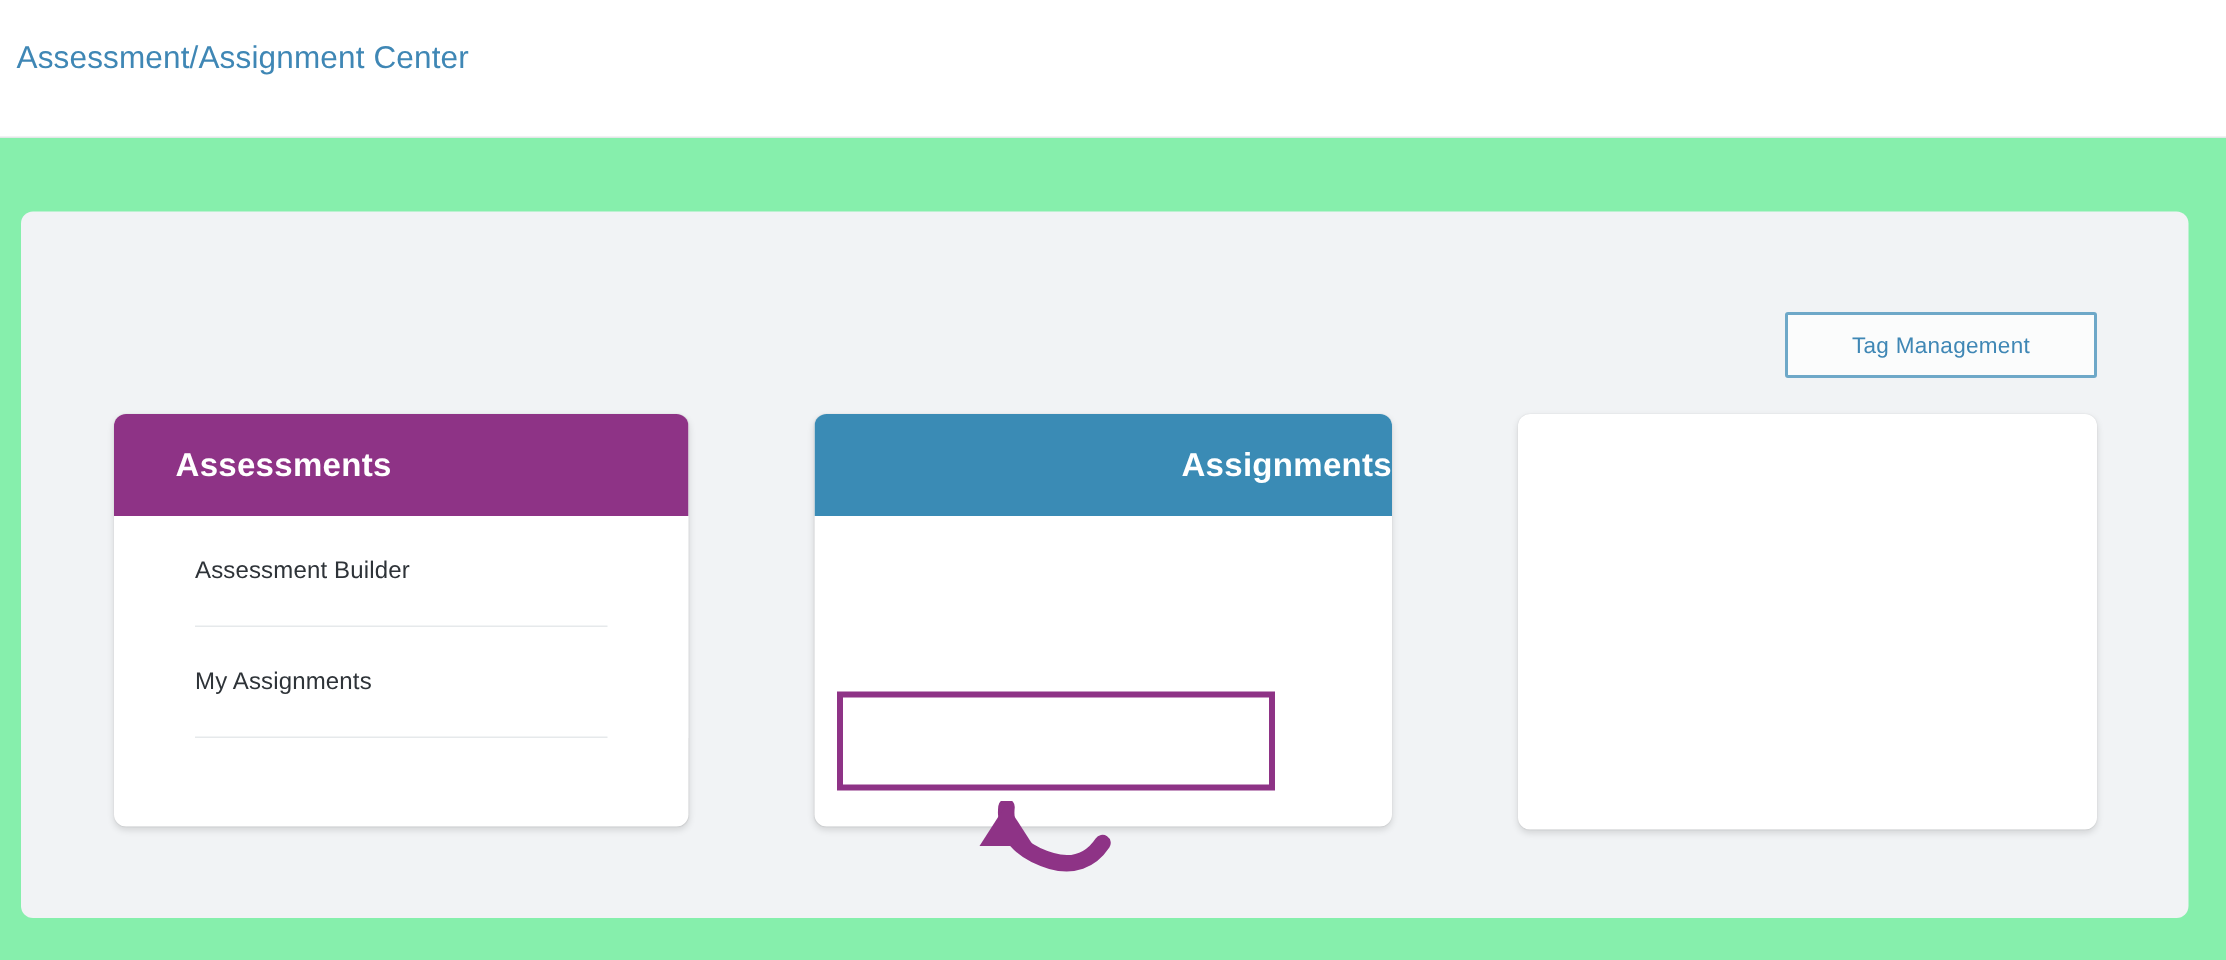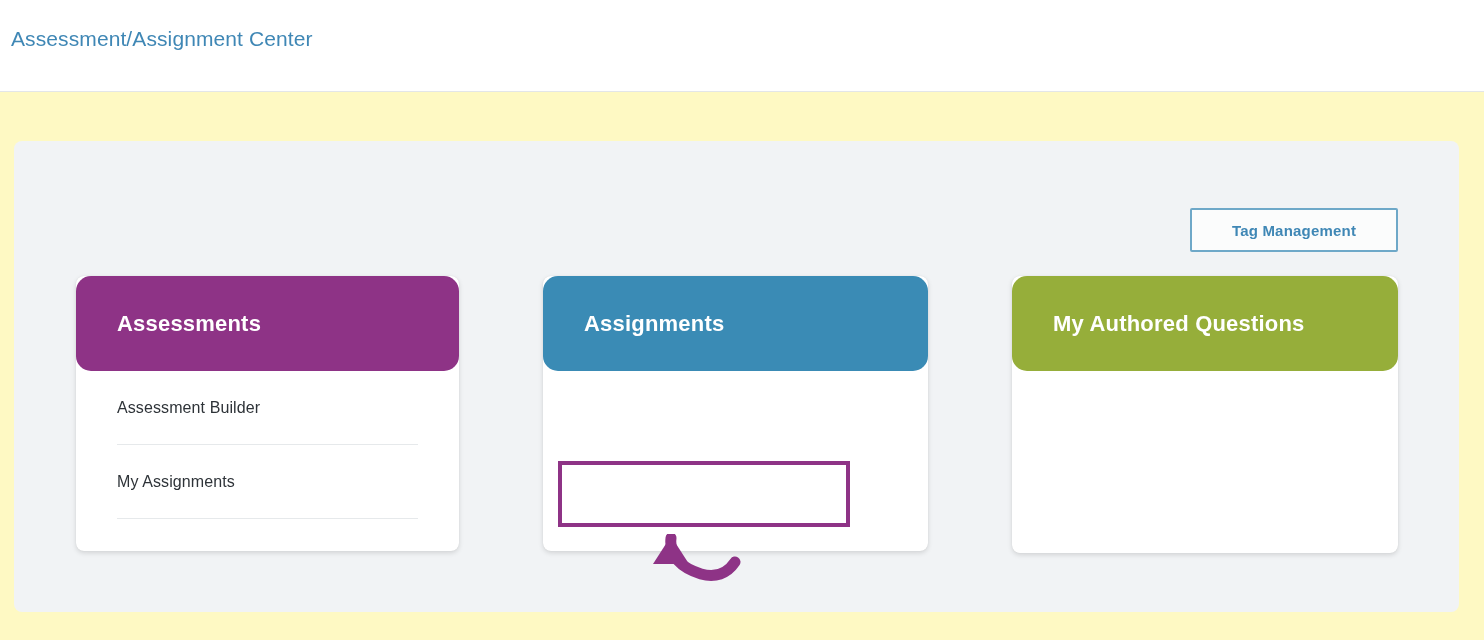--- a/index.html
+++ b/index.html
@@ -12,21 +12,21 @@
     background: #ffffff;
     font-family: "Liberation Sans", sans-serif;
     -webkit-font-smoothing: antialiased;
     overflow: hidden;
   }
 
   #app {
     position: relative;
     width: 1484px;
     height: 640px;
-    background: #fef9c3;
+    background: #86efac;
   }
 
   
   .page-header {
     position: absolute;
     left: 0;
     top: 0;
     width: 1484px;
     height: 92px;
     background: #ffffff;
@@ -62,21 +62,21 @@
     left: 1190px;
     top: 208px;
     width: 208px;
     height: 44px;
     box-sizing: border-box;
     background: #fbfcfc;
     border: 2px solid #6ea8c8;
     border-radius: 2px;
     color: #3f87b5;
     font-size: 15px;
-    font-weight: 700;
+    font-weight: 400;
     letter-spacing: 0.2px;
     display: flex;
     align-items: center;
     justify-content: center;
     cursor: pointer;
     font-family: "Liberation Sans", sans-serif;
     padding: 0;
   }
 
   
@@ -85,38 +85,37 @@
     background: #ffffff;
     border-radius: 8px;
     box-shadow: 0 2px 5px rgba(0,0,0,0.13), 0 0 1px rgba(0,0,0,0.10);
     overflow: hidden;
   }
   .card-1 { left: 76px;   top: 276px; width: 383px; height: 275px; }
   .card-2 { left: 543px;  top: 276px; width: 385px; height: 275px; }
   .card-3 { left: 1012px; top: 276px; width: 386px; height: 277px; }
 
   .card-header {
-    height: 95px;
+    height: 68px;
     box-sizing: border-box;
     display: flex;
     align-items: center;
     padding-left: 41px;
-    border-radius: 15px;
   }
   .card-header-title {
     color: #ffffff;
     font-size: 22px;
     font-weight: 700;
     letter-spacing: 0.2px;
     line-height: 26px;
     white-space: nowrap;
   }
 
   .card-body {
-    padding: 0 41px;
+    padding: 0 54px;
     background: #ffffff;
   }
   .card-item {
     position: relative;
     height: 74px;
     display: flex;
     align-items: center;
     box-sizing: border-box;
     cursor: pointer;
   }
@@ -184,29 +183,26 @@
         <span class="divider"></span>
       </div>
       <div class="card-item">
         <span class="card-item-label">My Assignments</span>
         <span class="divider"></span>
       </div>
     </div>
   </div>
 
   <div class="card card-2">
-    <div class="card-header" style="background:#3a8bb5;">
+    <div class="card-header" style="background:#3a8bb5;justify-content:flex-end;">
       <span class="card-header-title">Assignments</span>
     </div>
   </div>
 
   <div class="card card-3">
-    <div class="card-header" style="background:#96ae3a;">
-      <span class="card-header-title">My Authored Questions</span>
-    </div>
   </div>
 
   <div class="highlight-box"></div>
 
   <div class="annotation-arrow">
     <svg width="110" height="72" viewBox="0 0 110 72" xmlns="http://www.w3.org/2000/svg">
       <path d="M26 4 C24 22, 36 34, 56 40 C70 44, 82 40, 90 28" fill="none" stroke="#8e3386" stroke-width="11" stroke-linecap="round"></path>
       <path d="M26 2 L8 30 L44 30 Z" fill="#8e3386"></path>
     </svg>
   </div>

